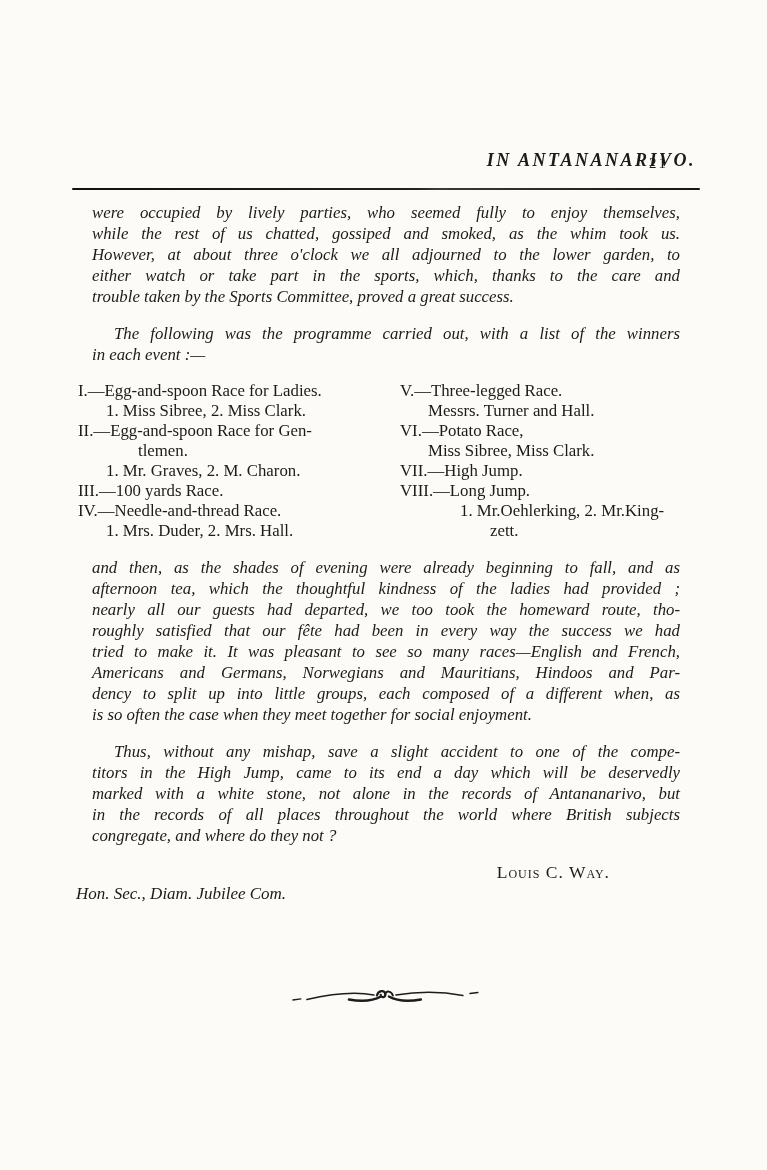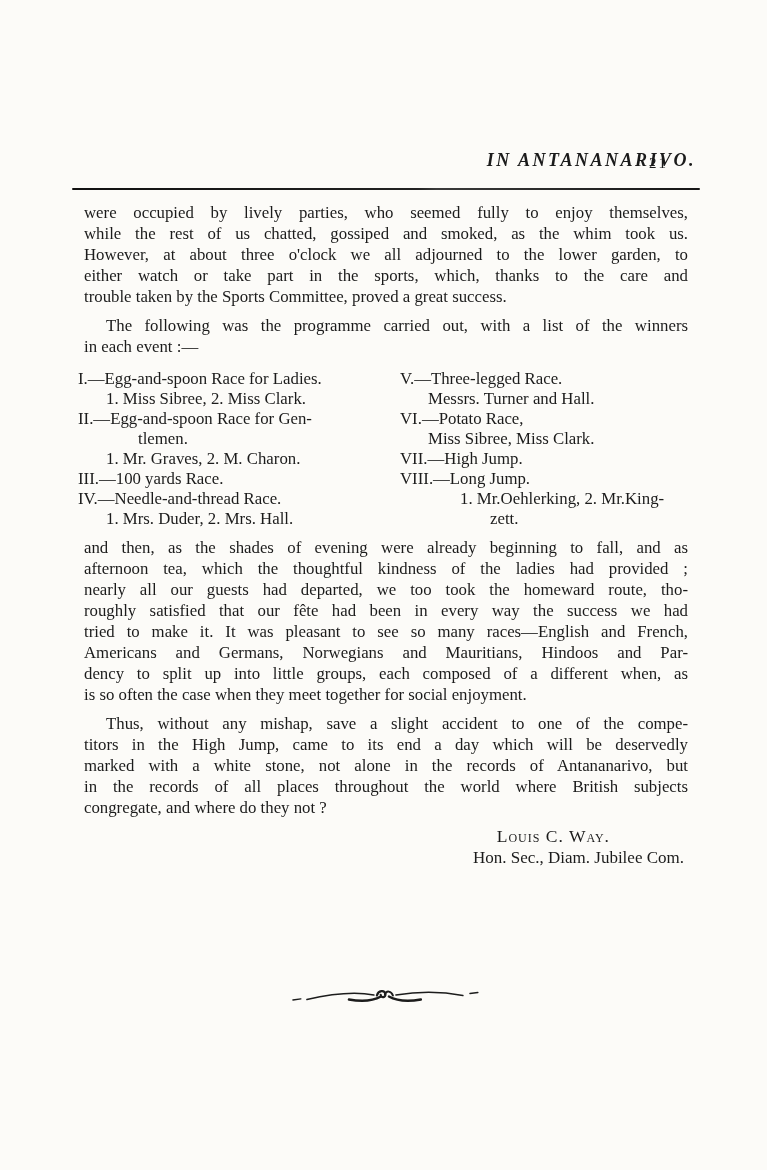--- a/index.html
+++ b/index.html
@@ -37,21 +37,21 @@
     font-size: 15px;
     letter-spacing: 2px;
   }
   .head-rule {
     margin: 12px 0 0 -4px;
     width: 628px; height: 2px;
     background: linear-gradient(90deg, #111 0%, #222 55%, #3a3a3a 58%, #161616 100%);
     border-radius: 1px;
   }
   
-  .paragraph { margin: 8px; }
+  .paragraph { margin: 16px; font-style: italic; }
   .para-first { margin-top: 12px; }
   .jline { text-align: justify; text-align-last: justify; white-space: normal; }
   .jline.last { text-align-last: left; }
   .jline.first-indent { text-indent: 22px; }
   
   .programme {
     display: flex;
     margin: 12px 0 4px 2px;
     line-height: 20px;
   }
@@ -65,22 +65,22 @@
   
   .signature { margin-top: 3px; }
   .sig-name {
     text-align: right;
     padding-right: 86px;
     font-variant: small-caps;
     letter-spacing: 1px;
     font-size: 17.5px;
   }
   .sig-role {
-    text-align: right;
     padding-right: 12px;
+    font-style: italic;
     font-size: 17px;
   }
   
   .flourish {
     position: absolute;
     left: 50%; top: 982px;
     transform: translateX(-49%);
   }
 </style>
 </head>

